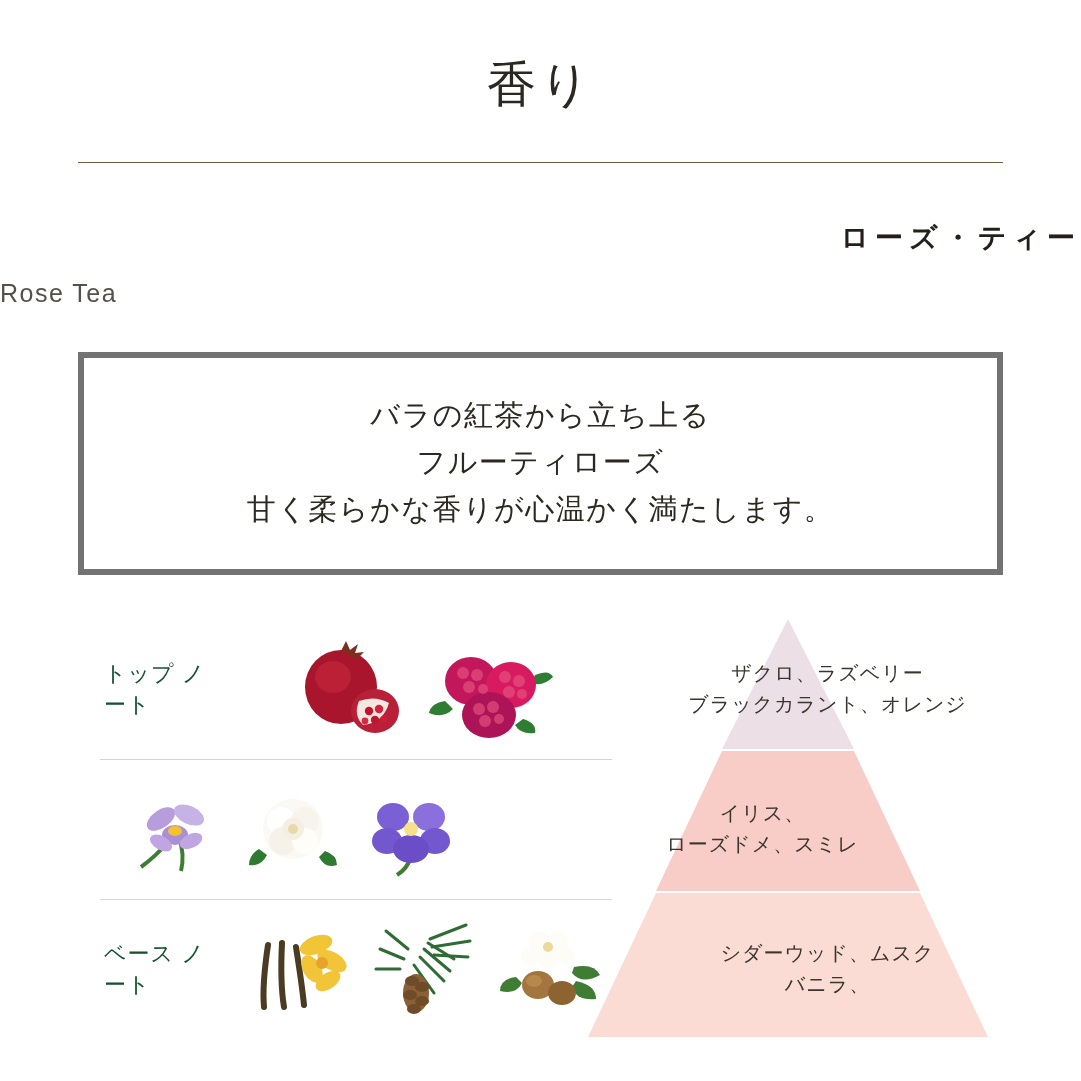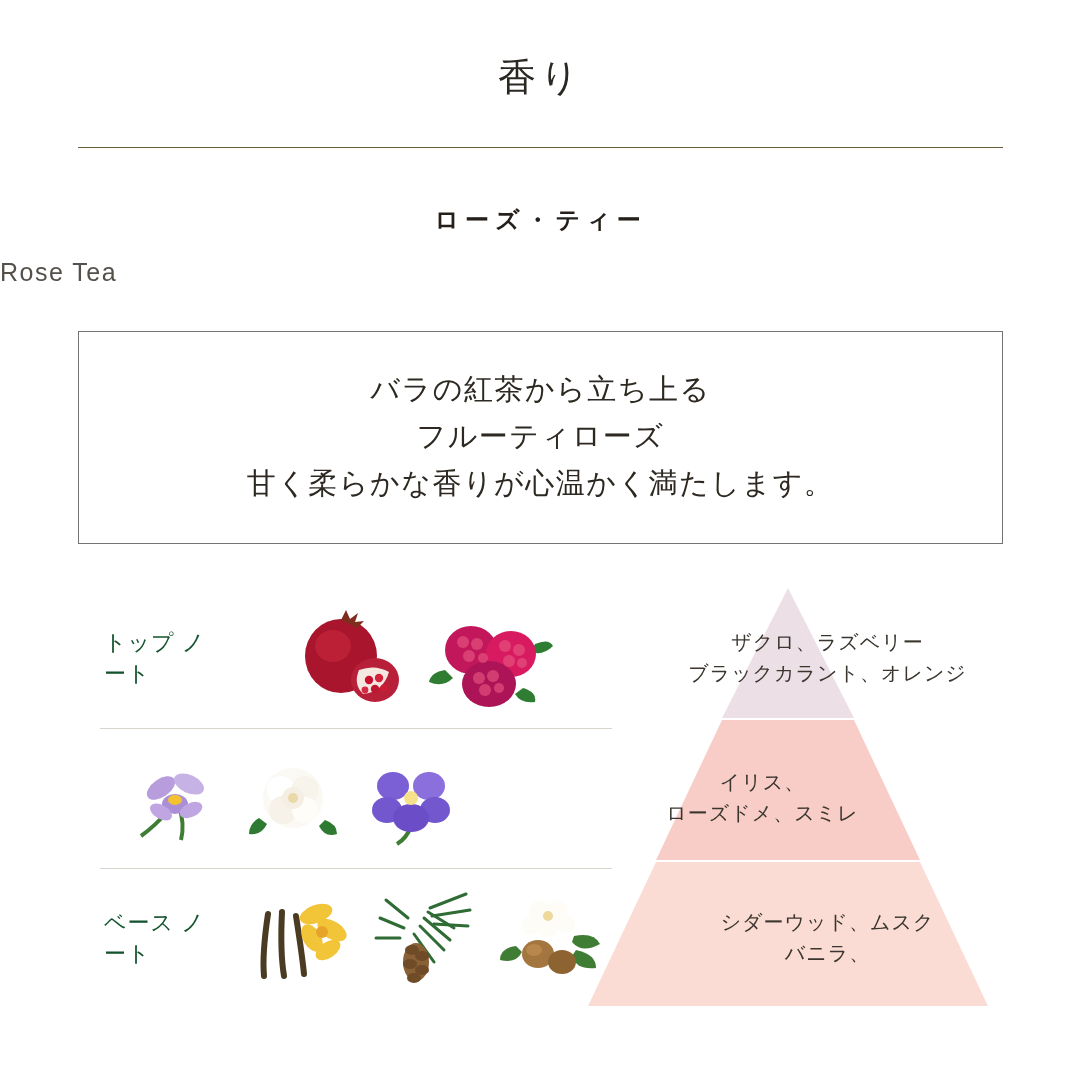--- a/index.html
+++ b/index.html
@@ -17,56 +17,56 @@
   .page {
     position: relative;
     width: 1081px;
     height: 1081px;
     box-sizing: border-box;
   }
 
   
   .header-title {
     text-align: center;
-    font-size: 38px;
+    font-size: 49px;
     letter-spacing: 4px;
     color: #2b2823;
     padding-top: 52px;
     font-weight: 400;
   }
   .header-rule {
     width: 925px;
     height: 1px;
     background: #6b5e3f;
     margin: 44px auto 0 auto;
   }
 
   
   .product-ja {
-    text-align: center;
-    font-size: 24px;
+    text-align: right;
+    font-size: 28px;
     font-weight: 700;
     letter-spacing: 6px;
     color: #241f1a;
     margin-top: 56px;
   }
   .product-en {
     text-align: left;
     font-size: 25px;
     letter-spacing: 1.5px;
     color: #55504a;
     margin-top: 22px;
     font-weight: 400;
   }
 
   
   .desc-box {
     width: 925px;
     margin: 44px auto 0 auto;
-    border: 1px solid #737373;
+    border: 6px solid #737373;
     box-sizing: border-box;
     padding: 34px 20px 36px 20px;
     text-align: center;
   }
   .desc-line {
     font-size: 29px;
     line-height: 1.62;
     letter-spacing: 1.5px;
     color: #2d2922;
     font-family: "Liberation Serif", serif;

